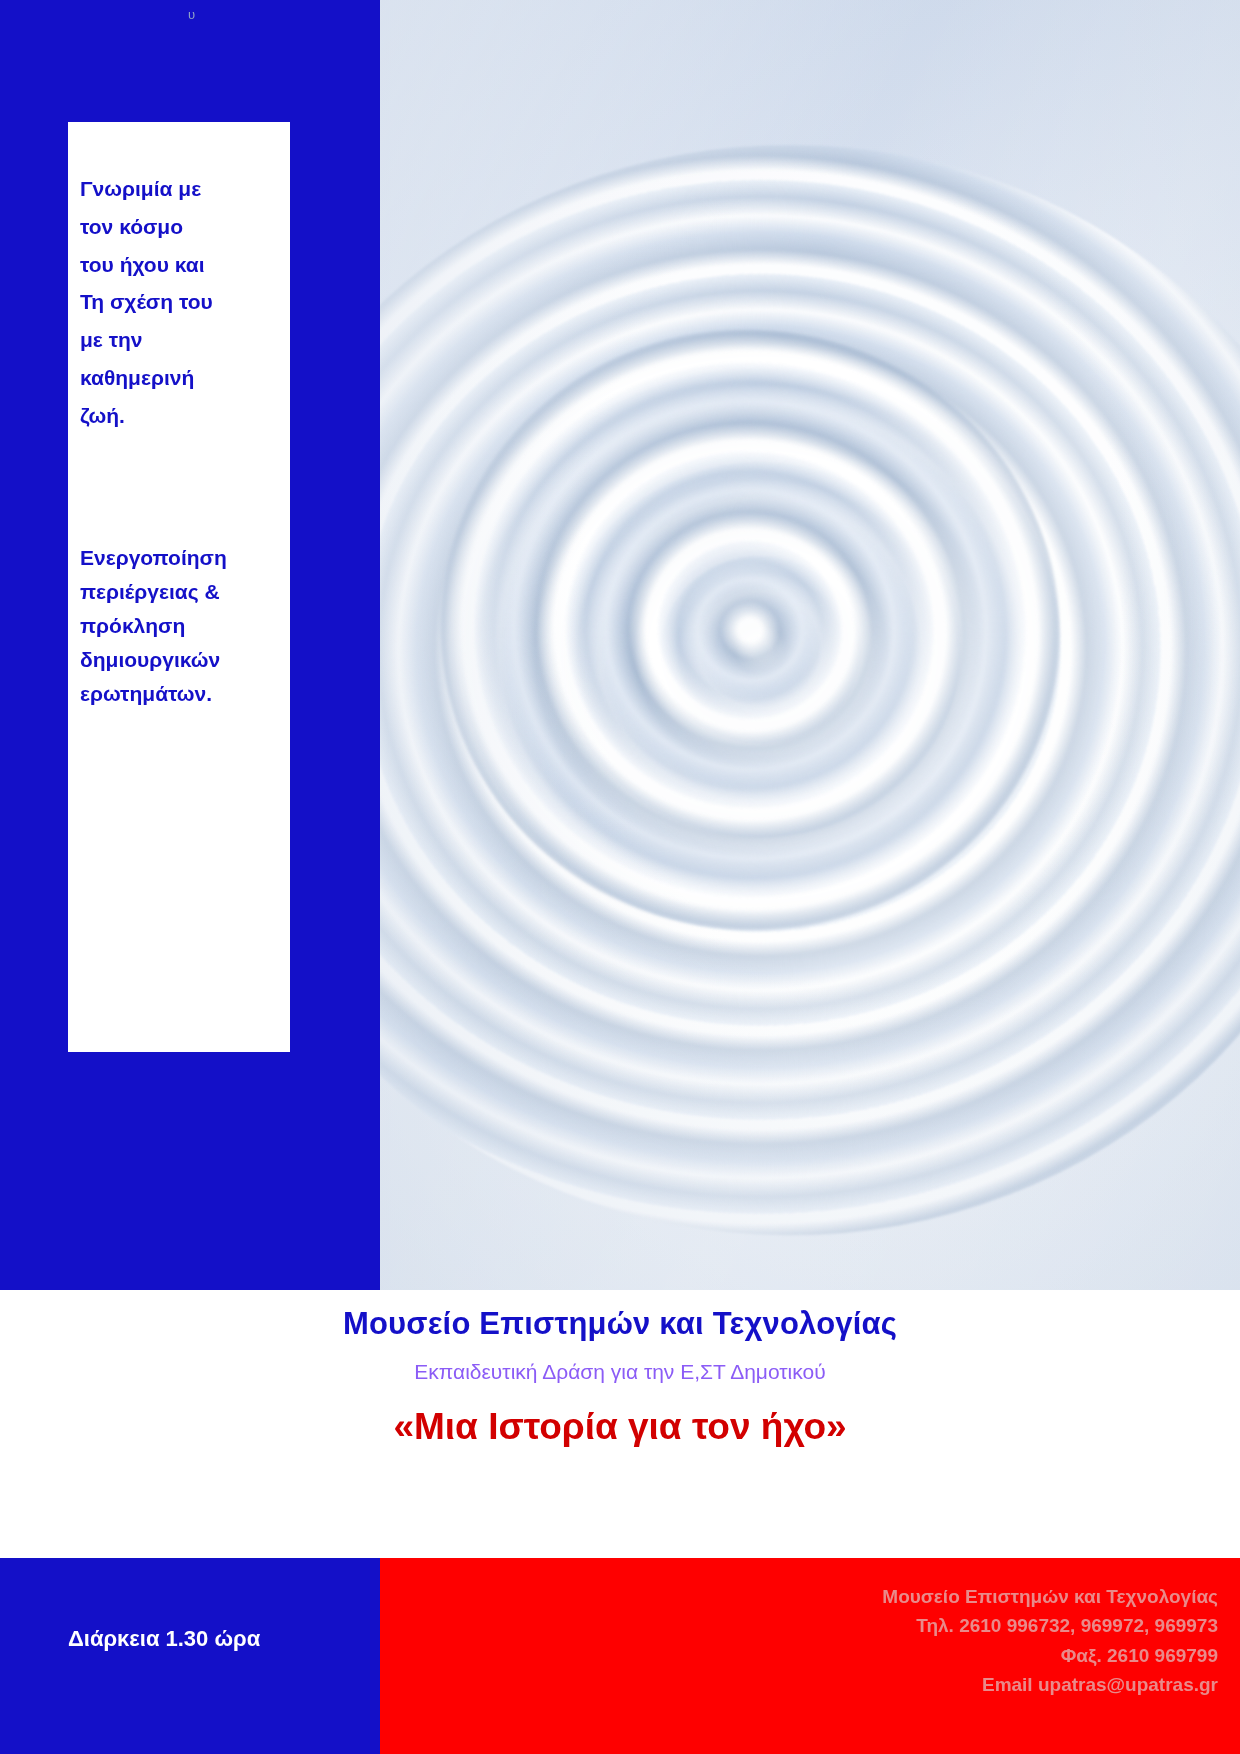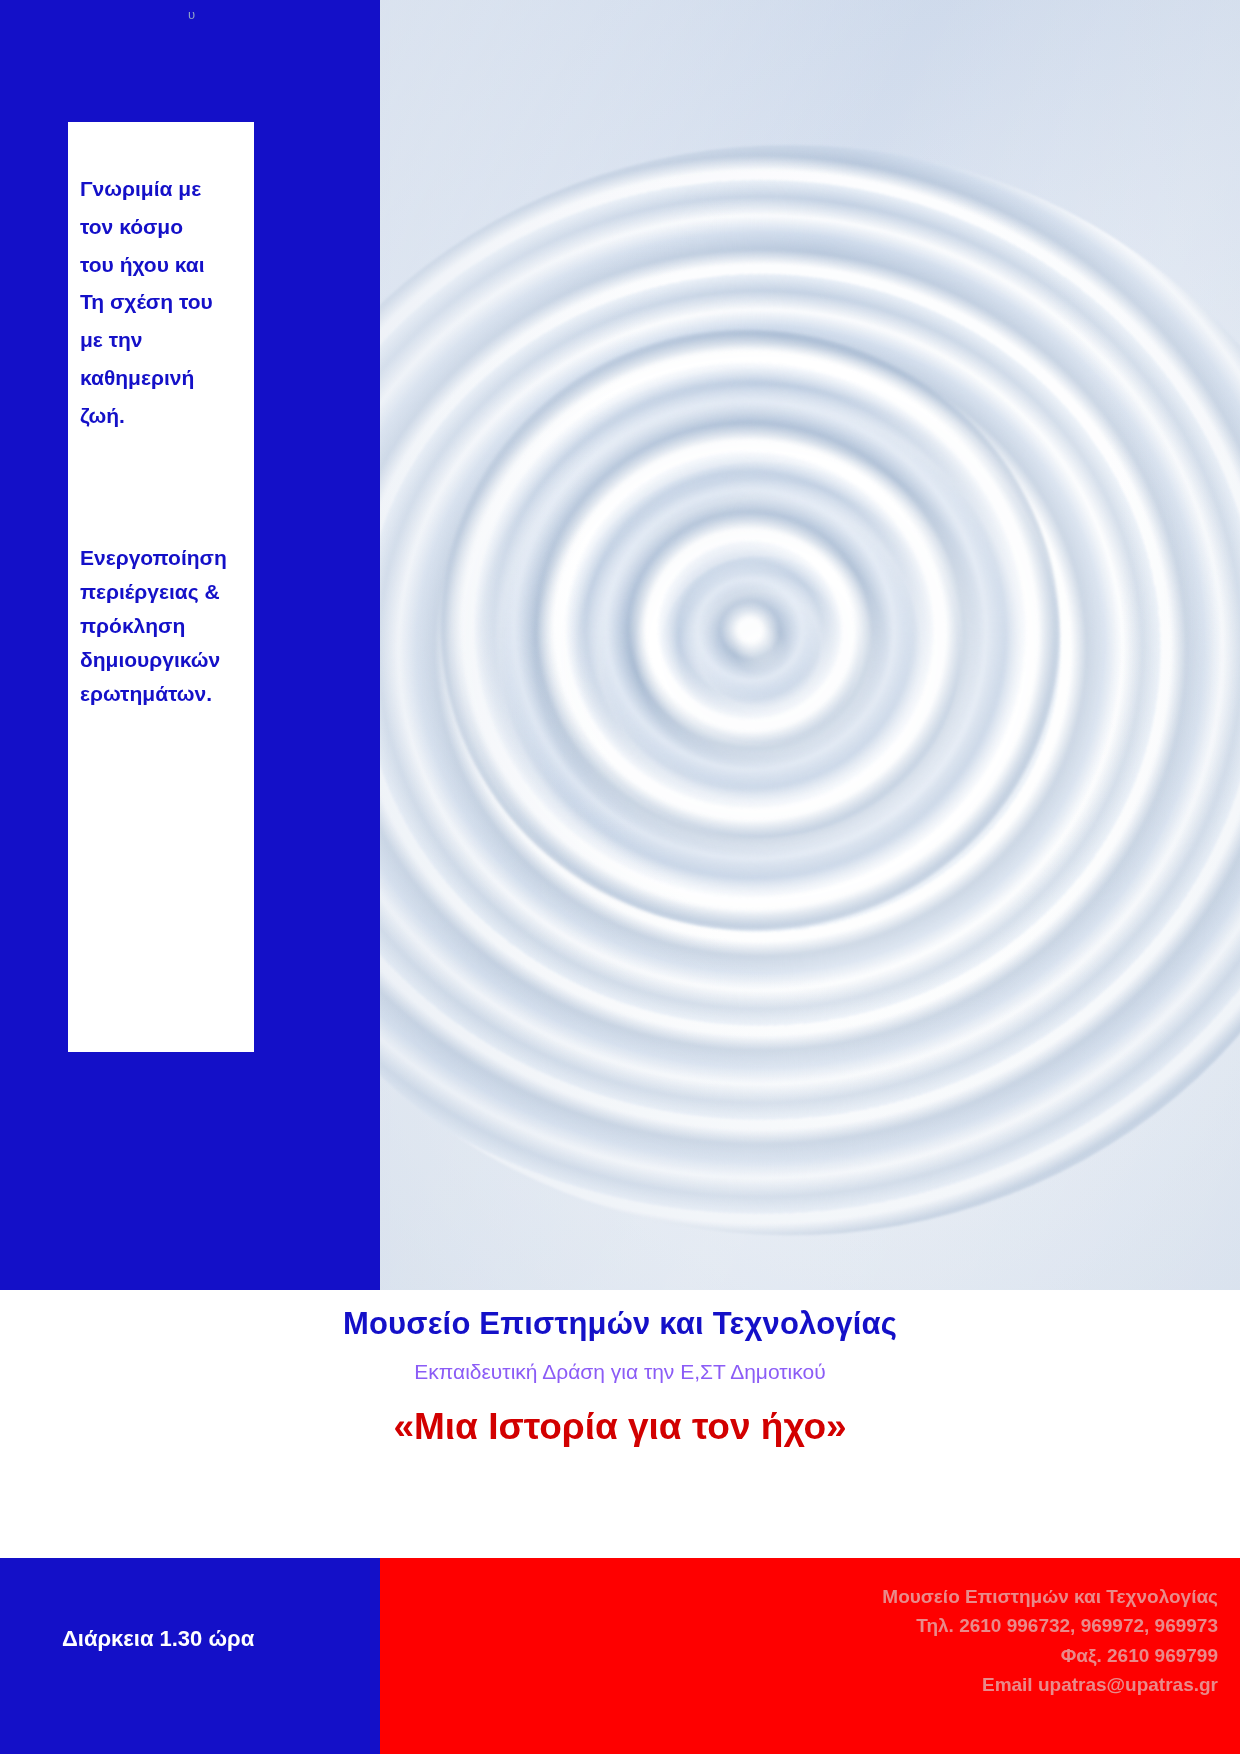--- a/index.html
+++ b/index.html
@@ -95,21 +95,21 @@
     color: #8ea0c7;
     font-size: 13px;
     line-height: 1;
   }
 
   
   .text-panel {
     position: absolute;
     left: 68px;
     top: 122px;
-    width: 186px;
+    width: 222px;
     height: 930px;
     background: #ffffff;
     box-sizing: border-box;
     padding: 48px 18px 10px 12px;
     color: #1410c8;
     font-weight: bold;
     font-size: 21px;
     line-height: 1.80;
   }
   .text-panel p { margin: 0 0 0 0; }
@@ -169,21 +169,21 @@
   }
   .bottom-red {
     position: absolute;
     left: 380px; top: 0;
     width: 860px;
     height: 196px;
     background: #fe0000;
   }
   .duration {
     position: absolute;
-    left: 62px;
+    left: 68px;
     top: 68px;
     width: 300px;
     color: #ffffff;
     font-weight: bold;
     font-size: 22px;
   }
   .contact {
     position: absolute;
     right: 22px;
     top: 24px;

